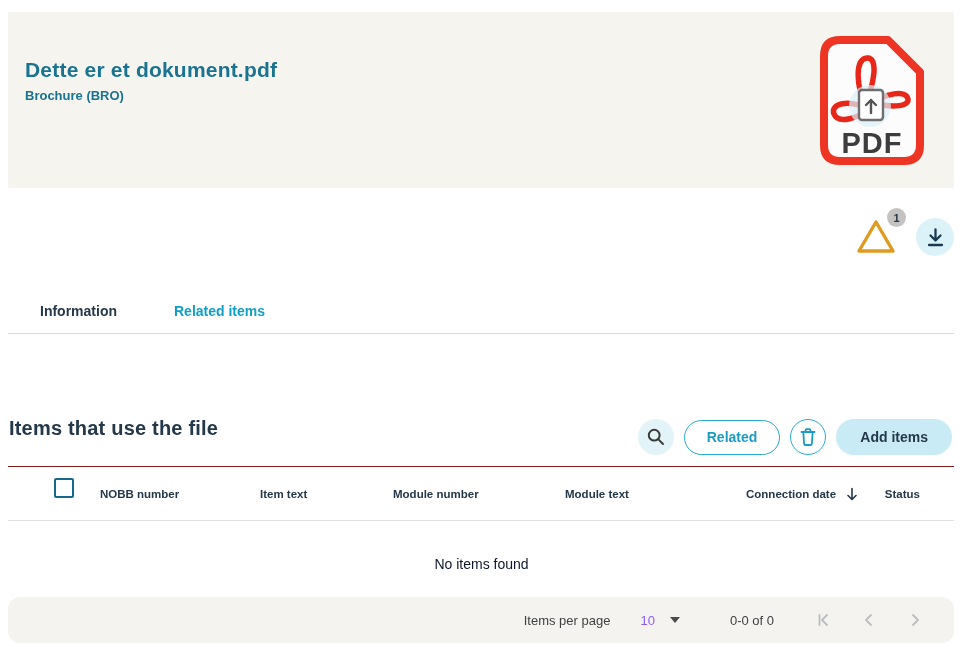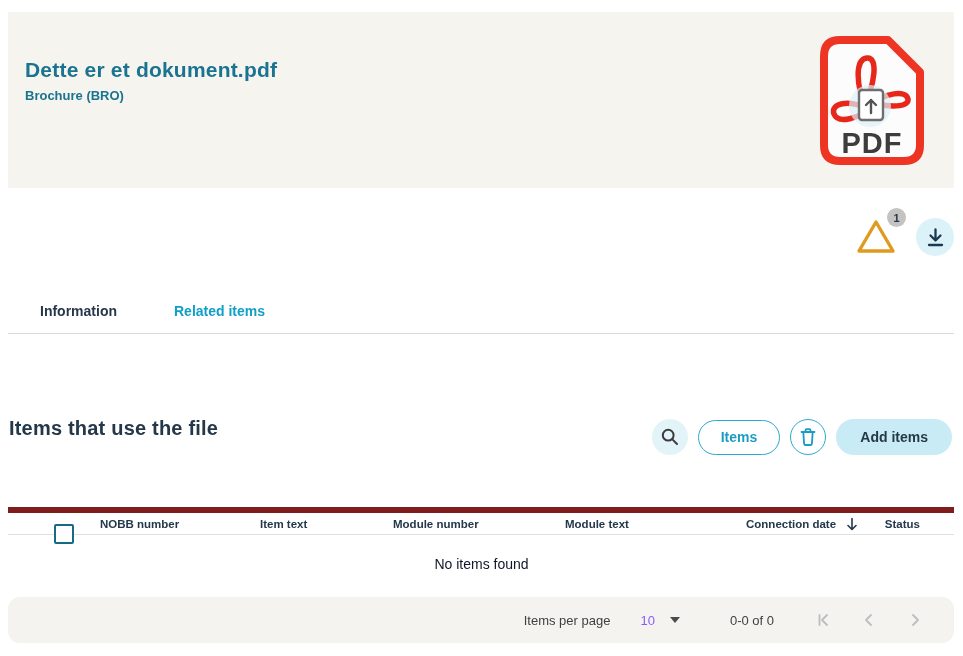--- a/index.html
+++ b/index.html
@@ -48,22 +48,22 @@
   .pill-btn {
     height: 35px; border-radius: 18px; padding: 0 22px; font-size: 14px; font-weight: 700;
     display: flex; align-items: center; justify-content: center; cursor: pointer;
     font-family: "Liberation Sans", sans-serif;
   }
   .pill-btn.outline { background: #fff; border: 1.5px solid #2aa9cf; color: #1b9cc4; }
   .pill-btn.filled { background: #c9ebf6; border: none; color: #24384a; height: 36px; padding: 0 24px; border-radius: 19px; }
 
   
   .table-head {
-    position: absolute; top: 466px; left: 8px; width: 946px; height: 28px;
-    border-top: 6px solid #7f1d1d; border-bottom: 1px solid #e3e1df; margin-top: 41px;
+    position: absolute; top: 466px; left: 8px; width: 946px; height: 55px;
+    border-top: 1px solid #7f1d1d; border-bottom: 1px solid #e3e1df;
   }
   .th { position: absolute; top: 0; height: 100%; display: flex; align-items: center;
         font-size: 11.5px; font-weight: 700; color: #24384a; cursor: pointer; }
   .row-checkbox {
     position: absolute; left: 46px; top: 11px; width: 20px; height: 20px;
     border: 2px solid #156a89; border-radius: 2px; background: #fff; cursor: pointer;
     appearance: none; -webkit-appearance: none;
   }
   .th.c1 { left: 92px; }  .th.c2 { left: 252px; } .th.c3 { left: 385px; }
   .th.c4 { left: 557px; } .th.c5 { left: 738px; } .th.c6 { right: 34px; }
@@ -137,21 +137,21 @@
 
   <h2 class="section-title">Items that use the file</h2>
   <div class="actions">
     <button class="circle-btn">
       <svg width="18" height="18" viewBox="0 0 18 18">
         <circle cx="7.2" cy="7.2" r="5.4" fill="none" stroke="#3a3a3a" stroke-width="2"></circle>
         <path d="M11.4 11.4 L16 16" stroke="#3a3a3a" stroke-width="2" stroke-linecap="round"></path>
       </svg>
     </button>
     <button class="pill-btn outline">
-      <span>Items</span>
+      <span>Related</span>
     </button>
     <button class="circle-btn outlined">
       <svg width="18" height="20" viewBox="0 0 18 20">
         <g fill="none" stroke="#1b9cc4" stroke-width="1.8" stroke-linecap="round" stroke-linejoin="round">
           <path d="M2.5 5 H15.5"></path>
           <path d="M6.5 5 V3.4 Q6.5 2.2 7.7 2.2 H10.3 Q11.5 2.2 11.5 3.4 V5"></path>
           <path d="M4.3 5 L5.1 16.6 Q5.2 18 6.6 18 H11.4 Q12.8 18 12.9 16.6 L13.7 5"></path>
         </g>
       </svg>
     </button>

